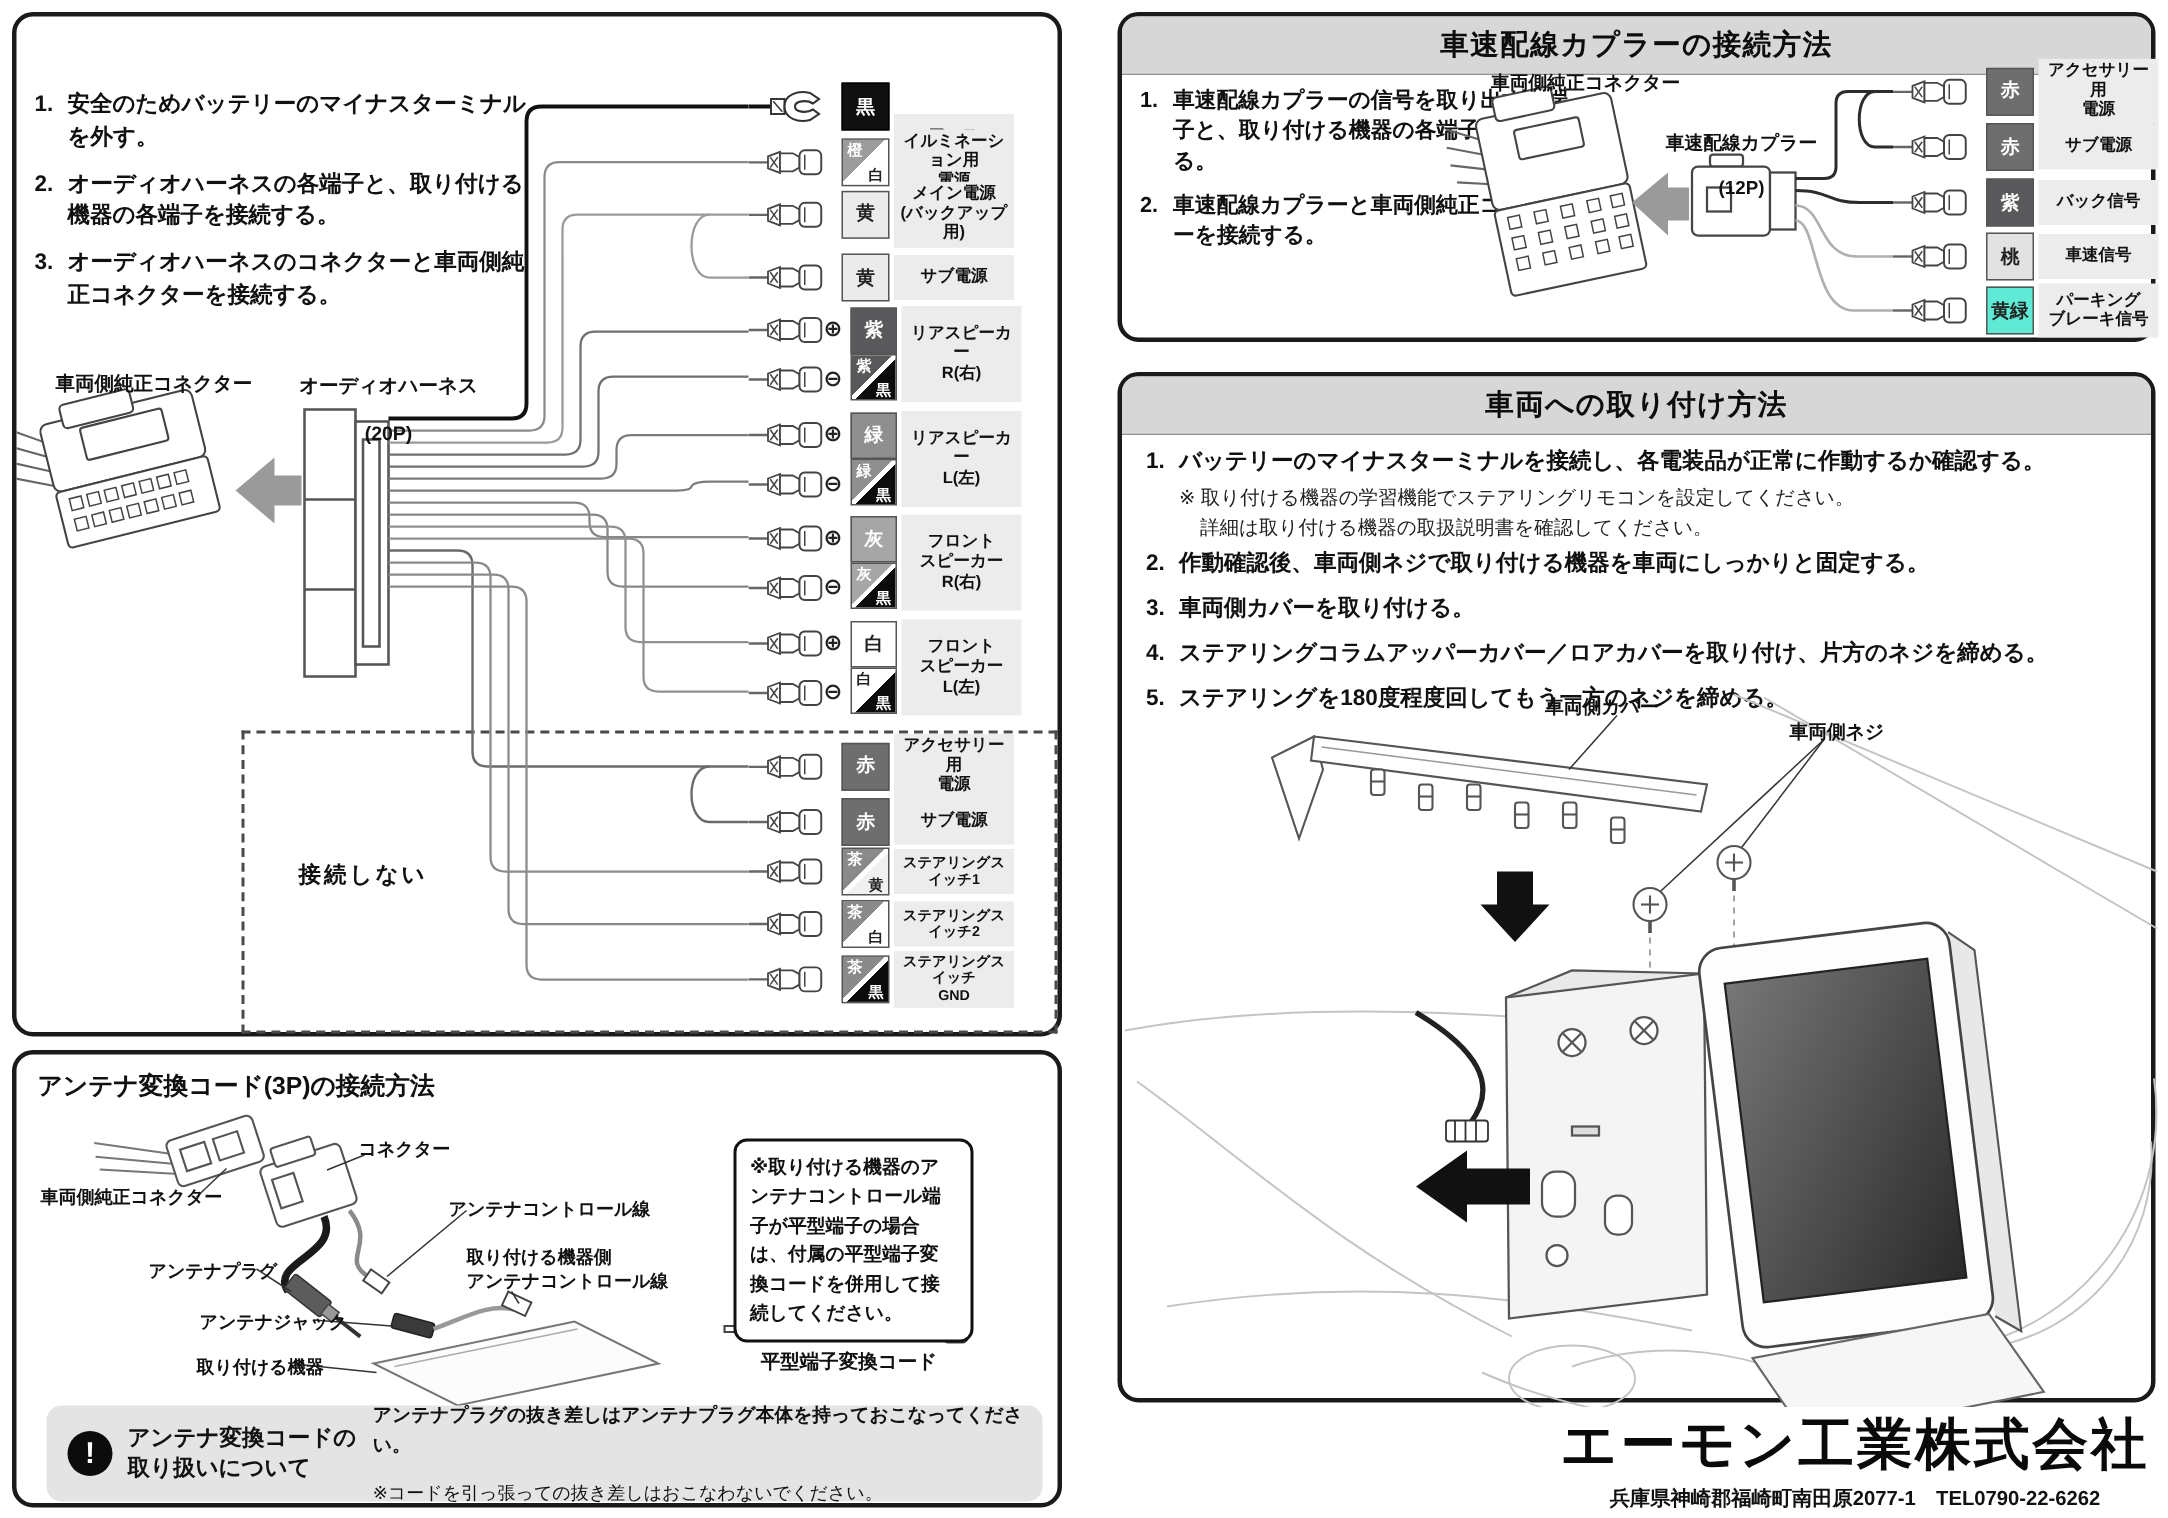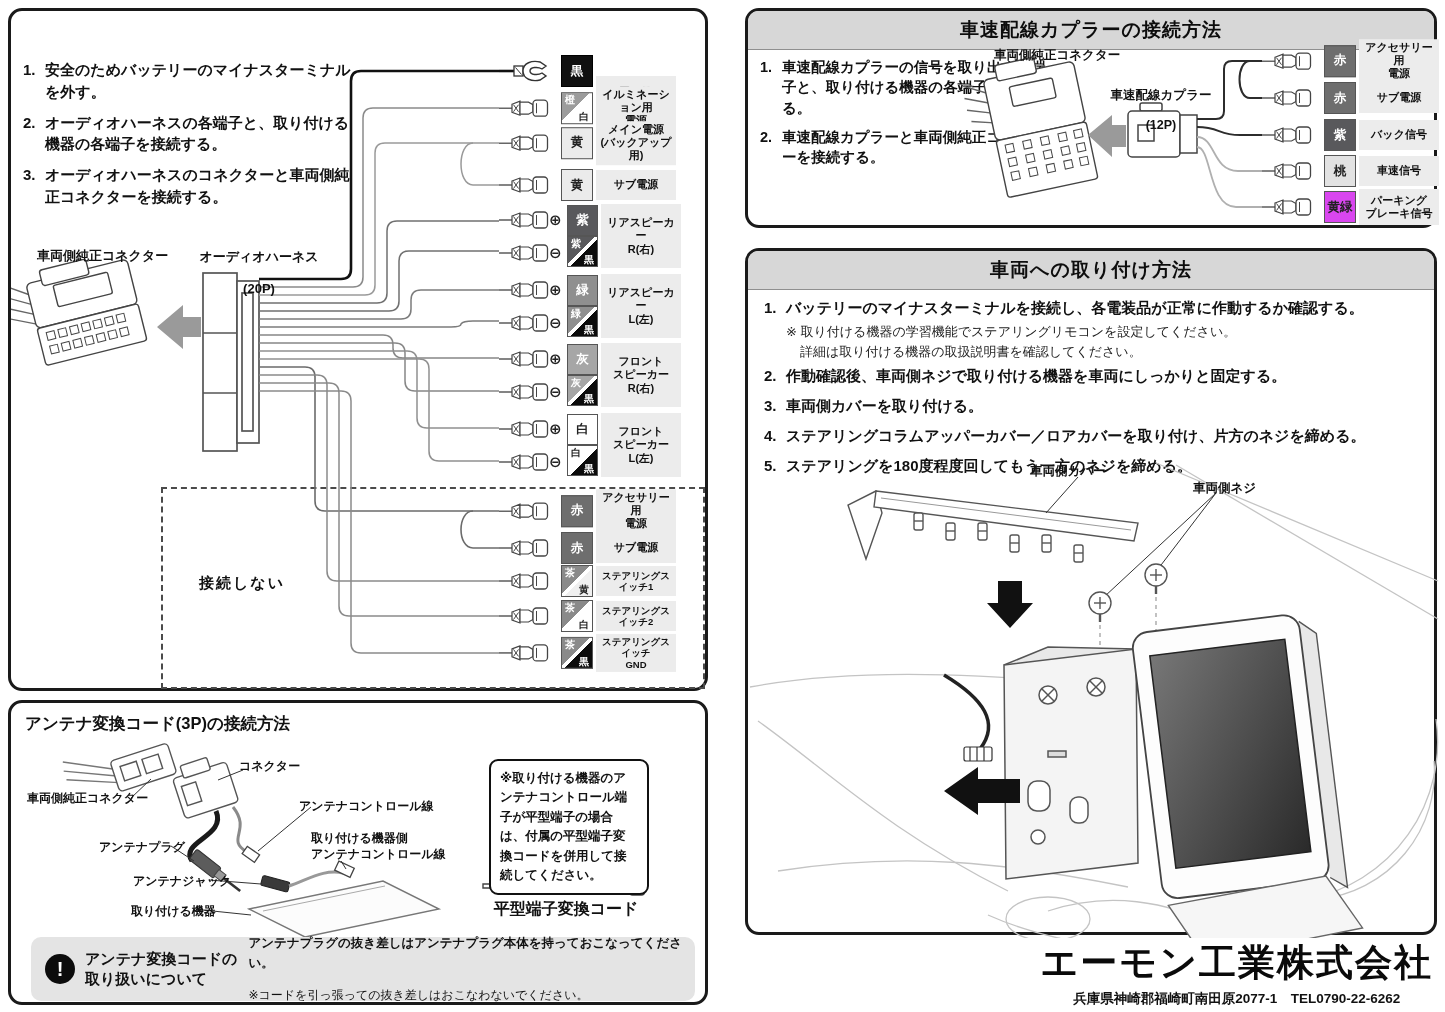--- a/index.html
+++ b/index.html
@@ -40,21 +40,21 @@
       font-size:12.5px;font-weight:700;line-height:1.55;padding:8px 9px;box-sizing:border-box;z-index:6;}
   .caution-bar{position:absolute;background:#e4e4e4;border-radius:10px;display:flex;align-items:center;z-index:6;}
   .caution-icon{width:30px;height:30px;border-radius:50%;background:#0c0c0c;color:#fff;
       display:flex;align-items:center;justify-content:center;font-size:20px;font-weight:900;flex:0 0 30px;margin:0 10px 0 14px;}
   .caution-title{font-size:15px;font-weight:800;line-height:1.35;white-space:pre-line;width:168px;}
   .caution-body{font-size:12.5px;font-weight:600;line-height:1.6;}
   .caution-body .sub{font-size:12px;font-weight:500;margin-top:13px;}
   .footer{position:absolute;right:12px;top:938px;text-align:center;z-index:6;}
   .company{font-size:37px;font-weight:900;letter-spacing:2px;color:#0a0a0a;}
   .address{font-size:13.5px;font-weight:600;margin-top:2px;color:#111;}
-  .flat-label{position:absolute;font-size:16px;font-weight:600;text-align:center;z-index:6;}
+  .flat-label{position:absolute;font-size:13px;font-weight:600;text-align:center;z-index:6;}
 </style>
 </head>
 <body>
 
 <div class="panel" id="panel-audio" style="left:8px;top:8px;width:700px;height:683px;">
 
   <div class="steps" id="audio-steps" style="left:12px;top:48px;width:340px;font-size:15px;line-height:1.45;">
       <div class="step">
         <span class="num">1.</span>
         <span class="txt">安全のためバッテリーのマイナスターミナルを外す。</span>
@@ -679,21 +679,21 @@
             <line x1="0" y1="11" x2="13" y2="11" stroke="#666" stroke-width="1.6"></line>
             <polygon points="13,7 21,4 21,18 13,15" fill="#fff" stroke="#444" stroke-width="1.2"></polygon>
             <line x1="14.5" y1="7.5" x2="19.5" y2="14.5" stroke="#444"></line>
             <line x1="14.5" y1="14.5" x2="19.5" y2="7.5" stroke="#444"></line>
             <path d="M21,5 h8.5 l4.5,2.5 v7 l-4.5,2.5 h-8.5 z" fill="#fff" stroke="#444" stroke-width="1.2"></path>
             <rect x="34" y="3" width="14.5" height="16" rx="3.5" fill="#fff" stroke="#444" stroke-width="1.3"></rect>
             <line x1="37.5" y1="6" x2="37.5" y2="16" stroke="#444"></line>
           </svg>
         </span>
         <span class="sign" style="width: 6px;"></span>
-        <div class="sw" style="height: 32px; width: 32px; background: #d946ef; color: rgb(34, 34, 34);">黄緑</div>
+        <div class="sw" style="height: 32px; width: 32px; background: #5eead4; color: rgb(34, 34, 34);">黄緑</div>
         <div class="wlabel" style="min-height: 36px;">パーキング
 ブレーキ信号</div>
       </div>
     </div>
 </div>
 
 <div class="panel" id="panel-install" style="left:745px;top:248px;width:692px;height:687px;">
   <div class="title-bar">車両への取り付け方法</div>
   <div class="steps" id="install-steps" style="left:16px;top:46px;width:660px;font-size:15px;line-height:1.4;">
       <div class="step">

